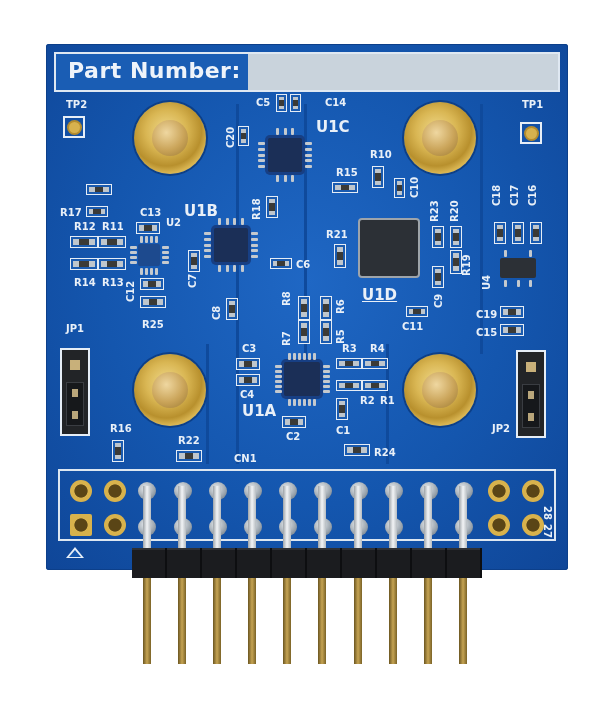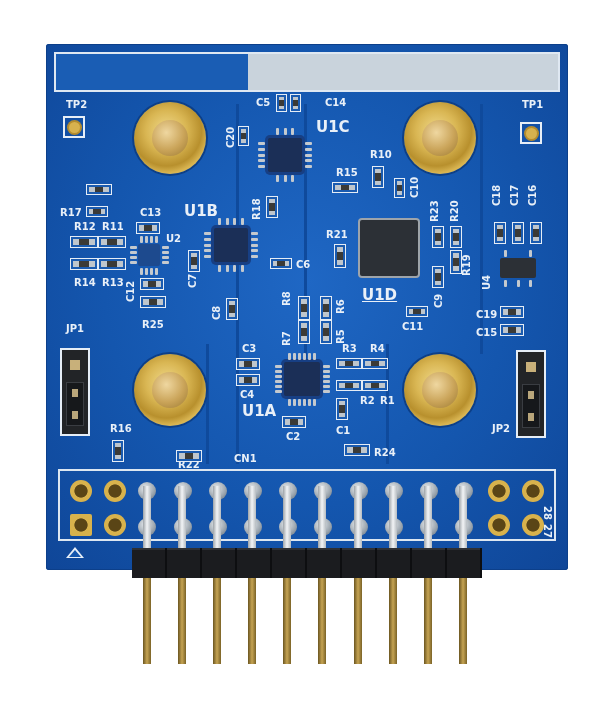--- a/index.html
+++ b/index.html
@@ -100,20 +100,21 @@
 <div class="scene">
   <div class="board">
 
     <div class="trace" style="left:190px;top:60px;width:3px;height:360px;"></div>
     <div class="trace" style="left:258px;top:60px;width:3px;height:300px;"></div>
     <div class="trace" style="left:434px;top:60px;width:3px;height:250px;"></div>
     <div class="trace" style="left:160px;top:300px;width:3px;height:120px;"></div>
     <div class="trace" style="left:340px;top:300px;width:3px;height:120px;"></div>
 
     <div class="label-bar">
+      <span class="label-text">Part Number:</span>
       <div class="label-field"></div>
     </div>
 
     <span class="silk" style="left:20px;top:56px;">TP2</span>
     <div class="tp" style="left:17px;top:72px;"></div>
     <span class="silk" style="left:476px;top:56px;">TP1</span>
     <div class="tp" style="left:474px;top:78px;"></div>
 
     <div class="mhole" style="left:88px;top:58px;"></div>
     <div class="mhole" style="left:358px;top:58px;"></div>
@@ -170,21 +171,21 @@
     <span class="silk" style="left:56px;top:178px;">R11</span>
     <div class="smd" style="left:24px;top:192px;width:28px;height:12px;"></div>
     <div class="smd" style="left:52px;top:192px;width:28px;height:12px;"></div>
     <div class="smd" style="left:24px;top:214px;width:28px;height:12px;"></div>
     <div class="smd" style="left:52px;top:214px;width:28px;height:12px;"></div>
     <span class="silk" style="left:28px;top:234px;">R14</span>
     <span class="silk" style="left:56px;top:234px;">R13</span>
 
     <span class="silk" style="left:94px;top:164px;">C13</span>
     <div class="smd" style="left:90px;top:178px;width:24px;height:12px;"></div>
-    <span class="silk" style="left:120px;top:190px;">U2</span>
+    <span class="silk" style="left:120px;top:174px;">U2</span>
     <div class="chip" style="left:92px;top:200px;width:22px;height:22px;box-shadow:none;background:#1d4a8e;"></div>
     <div class="pins-v" style="left:84px;top:202px;height:18px;">
         <span></span>
         <span></span>
         <span></span>
         <span></span>
       </div>
     <div class="pins-v" style="left:116px;top:202px;height:18px;">
         <span></span>
         <span></span>
@@ -348,21 +349,21 @@
       <div class="shunt"></div>
     </div>
     <div class="jumper" style="left:470px;top:306px;">
       <div class="pin1"></div>
       <div class="shunt"></div>
     </div>
     <span class="silk" style="left:446px;top:380px;">JP2</span>
 
     <span class="silk" style="left:64px;top:380px;">R16</span>
     <div class="smd v" style="left:66px;top:396px;width:12px;height:22px;"></div>
-    <span class="silk" style="left:132px;top:392px;margin-top:24px;">R22</span>
+    <span class="silk" style="left:132px;top:392px;">R22</span>
     <div class="smd" style="left:130px;top:406px;width:26px;height:12px;"></div>
     <span class="silk" style="left:188px;top:410px;">CN1</span>
 
     <div class="header-frame"></div>
     <div class="thpad" style="left:24px;top:436px;"></div>
     <div class="thpad" style="left:58px;top:436px;"></div>
     <div class="thpad sq" style="left:24px;top:470px;"></div>
     <div class="thpad" style="left:58px;top:470px;"></div>
     <div class="thpad" style="left:442px;top:436px;"></div>
     <div class="thpad" style="left:476px;top:436px;"></div>

